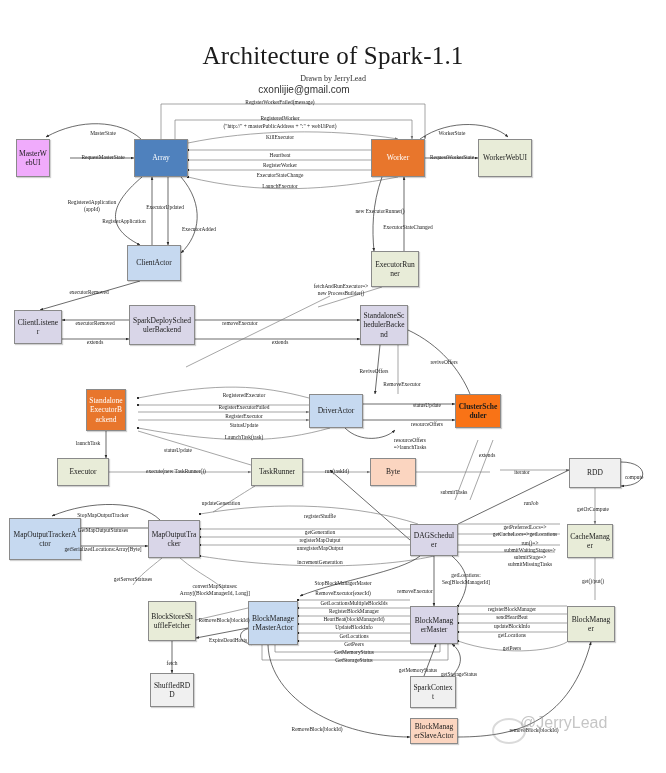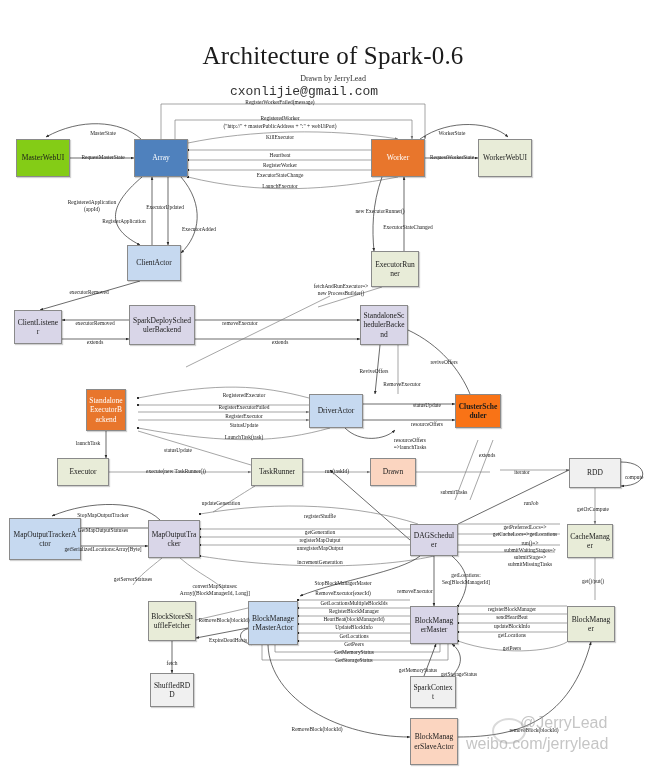--- a/index.html
+++ b/index.html
@@ -3,21 +3,21 @@
 <meta charset="utf-8">
 <style>
   html,body{margin:0;padding:0;background:#ffffff;}
   body{font-family:"Liberation Sans",sans-serif;}
   #page{position:relative;width:666px;height:773px;background:#fff;overflow:hidden;}
   #title{position:absolute;left:0;top:42px;width:666px;text-align:center;
          font-family:"Liberation Serif",serif;font-size:25px;color:#1b1b1b;letter-spacing:.2px;}
   #sub1{position:absolute;left:0;top:74px;width:666px;text-align:center;
         font-family:"Liberation Serif",serif;font-size:8px;color:#333;}
   #sub2{position:absolute;left:0;top:84px;width:608px;text-align:center;
-        font-family:Liberation Mono, monospace;font-size:13px;color:#333;}
+        font-family:Liberation Sans, sans-serif;font-size:10px;color:#333;}
   svg#wires{position:absolute;left:0;top:0;width:666px;height:773px;}
   .node{position:absolute;box-sizing:border-box;border:1px solid #8a8a8a;
         display:flex;align-items:center;justify-content:center;text-align:center;
         font-family:"Liberation Serif",serif;font-size:7.5px;line-height:1.25;
         color:#1a1a1a;padding:2px;word-break:break-word;
         box-shadow:1px 1px 1px rgba(0,0,0,.18);}
   .lbl{position:absolute;font-family:"Liberation Serif",serif;font-size:5.4px;
        color:#1a1a1a;white-space:pre;line-height:1.3;}
   .lbl.c{transform:translateX(-50%);text-align:center;}
   #wm1,#wm2{position:absolute;color:rgba(150,150,150,.55);
@@ -25,21 +25,21 @@
   #wm1{left:520px;top:714px;font-size:16px;}
   #wm2{left:466px;top:735px;font-size:16px;}
   #wmring{position:absolute;left:492px;top:718px;width:30px;height:22px;
         border:2px solid rgba(150,150,150,.35);border-radius:50%;}
 </style>
 </head>
 <body>
 
 <div id="page">
 
-  <div id="title">Architecture of Spark-0.6</div>
+  <div id="title">Architecture of Spark-1.1</div>
   <div id="sub1">Drawn by JerryLead</div>
   <div id="sub2">cxonlijie@gmail.com</div>
 
   <svg id="wires" viewBox="0 0 666 773">
     <defs>
       <marker id="ah" markerWidth="5" markerHeight="5" refX="4.4" refY="2" orient="auto">
         <path d="M0,0 L4.6,2 L0,4 z" fill="#2b2b2b"></path>
       </marker>
       <marker id="ahg" markerWidth="5" markerHeight="5" refX="4.4" refY="2" orient="auto">
         <path d="M0,0 L4.6,2 L0,4 z" fill="#707070"></path>
@@ -164,47 +164,47 @@
 
       <path d="M424,676 L436,644" stroke="#2b2b2b" marker-end="url(#ah)"></path>
       <path d="M452,676 C466,662 460,650 452,644" stroke="#2b2b2b" marker-end="url(#ah)"></path>
 
       <path d="M268,645 C270,700 340,737 410,737" stroke="#2b2b2b" marker-end="url(#ah)"></path>
       <path d="M458,737 C520,737 570,720 591,642" stroke="#2b2b2b" marker-end="url(#ah)"></path>
     </g>
   </svg>
 
   <div id="nodes-layer">
-      <div class="node" style="left: 16px; top: 139px; width: 54px; height: 38px; background: #84cc16; color: rgb(26, 26, 26);">MasterWebUI</div>
+      <div class="node" style="left: 16px; top: 139px; width: 34px; height: 38px; background: #f0abfc; color: rgb(26, 26, 26);">MasterWebUI</div>
       <div class="node" style="left: 134px; top: 139px; width: 54px; height: 38px; background: rgb(79, 129, 189); color: rgb(255, 255, 255);">Array</div>
       <div class="node" style="left: 371px; top: 139px; width: 54px; height: 38px; background: rgb(232, 118, 44); color: rgb(255, 255, 255);">Worker</div>
       <div class="node" style="left: 478px; top: 139px; width: 54px; height: 38px; background: rgb(232, 236, 216); color: rgb(26, 26, 26);">WorkerWebUI</div>
       <div class="node" style="left: 127px; top: 245px; width: 54px; height: 36px; background: rgb(198, 217, 240); color: rgb(26, 26, 26);">ClientActor</div>
       <div class="node" style="left: 371px; top: 251px; width: 48px; height: 36px; background: rgb(232, 236, 216); color: rgb(26, 26, 26);">ExecutorRunner</div>
       <div class="node" style="left: 14px; top: 310px; width: 48px; height: 34px; background: rgb(217, 214, 232); color: rgb(26, 26, 26);">ClientListener</div>
       <div class="node" style="left: 129px; top: 305px; width: 66px; height: 40px; background: rgb(217, 214, 232); color: rgb(26, 26, 26);">SparkDeploySchedulerBackend</div>
       <div class="node" style="left: 360px; top: 305px; width: 48px; height: 40px; background: rgb(217, 214, 232); color: rgb(26, 26, 26);">StandaloneSchedulerBackend</div>
       <div class="node" style="left: 86px; top: 389px; width: 40px; height: 42px; background: rgb(232, 118, 44); color: rgb(255, 255, 255);">StandaloneExecutorBackend</div>
       <div class="node" style="left: 309px; top: 394px; width: 54px; height: 34px; background: rgb(198, 217, 240); color: rgb(26, 26, 26);">DriverActor</div>
       <div class="node" style="left: 455px; top: 394px; width: 46px; height: 34px; background: #f97316; color: rgb(26, 26, 26); font-weight: bold;">ClusterScheduler</div>
       <div class="node" style="left: 57px; top: 458px; width: 52px; height: 28px; background: rgb(232, 236, 216); color: rgb(26, 26, 26);">Executor</div>
       <div class="node" style="left: 251px; top: 458px; width: 52px; height: 28px; background: rgb(232, 236, 216); color: rgb(26, 26, 26);">TaskRunner</div>
-      <div class="node" style="left: 370px; top: 458px; width: 46px; height: 28px; background: rgb(251, 213, 192); color: rgb(26, 26, 26);">Drawn</div>
+      <div class="node" style="left: 370px; top: 458px; width: 46px; height: 28px; background: rgb(251, 213, 192); color: rgb(26, 26, 26);">Byte</div>
       <div class="node" style="left: 569px; top: 458px; width: 52px; height: 30px; background: rgb(240, 240, 240); color: rgb(26, 26, 26);">RDD</div>
       <div class="node" style="left: 9px; top: 518px; width: 72px; height: 42px; background: rgb(198, 217, 240); color: rgb(26, 26, 26);">MapOutputTrackerActor</div>
       <div class="node" style="left: 148px; top: 520px; width: 52px; height: 38px; background: rgb(217, 214, 232); color: rgb(26, 26, 26);">MapOutputTracker</div>
       <div class="node" style="left: 410px; top: 524px; width: 48px; height: 32px; background: rgb(217, 214, 232); color: rgb(26, 26, 26);">DAGScheduler</div>
       <div class="node" style="left: 567px; top: 524px; width: 46px; height: 34px; background: rgb(232, 236, 216); color: rgb(26, 26, 26);">CacheManager</div>
       <div class="node" style="left: 148px; top: 601px; width: 48px; height: 40px; background: rgb(232, 236, 216); color: rgb(26, 26, 26);">BlockStoreShuffleFetcher</div>
       <div class="node" style="left: 248px; top: 601px; width: 50px; height: 44px; background: rgb(198, 217, 240); color: rgb(26, 26, 26);">BlockManagerMasterActor</div>
       <div class="node" style="left: 410px; top: 606px; width: 48px; height: 38px; background: rgb(217, 214, 232); color: rgb(26, 26, 26);">BlockManagerMaster</div>
       <div class="node" style="left: 567px; top: 606px; width: 48px; height: 36px; background: rgb(232, 236, 216); color: rgb(26, 26, 26);">BlockManager</div>
       <div class="node" style="left: 150px; top: 673px; width: 44px; height: 34px; background: rgb(240, 240, 240); color: rgb(26, 26, 26);">ShuffledRDD</div>
       <div class="node" style="left: 410px; top: 676px; width: 46px; height: 32px; background: rgb(240, 240, 240); color: rgb(26, 26, 26);">SparkContext</div>
-      <div class="node" style="left: 410px; top: 718px; width: 48px; height: 47px; background: rgb(251, 213, 192); color: rgb(26, 26, 26);">BlockManagerSlaveActor</div>
+      <div class="node" style="left: 410px; top: 718px; width: 48px; height: 26px; background: rgb(251, 213, 192); color: rgb(26, 26, 26);">BlockManagerSlaveActor</div>
     </div>
   <div id="labels-layer">
       <div class="lbl c" style="left: 280px; top: 99px;">RegisterWorkerFailed(message)</div>
       <div class="lbl c" style="left: 280px; top: 115px;">RegisteredWorker</div>
       <div class="lbl c" style="left: 280px; top: 123px;">("http://" + masterPublicAddress + ":" + webUiPort)</div>
       <div class="lbl c" style="left: 280px; top: 134px;">KillExecutor</div>
       <div class="lbl c" style="left: 103px; top: 130px;">MasterState</div>
       <div class="lbl c" style="left: 103px; top: 154px;">RequestMasterState</div>
       <div class="lbl c" style="left: 280px; top: 152px;">Heartbeat</div>
       <div class="lbl c" style="left: 280px; top: 162px;">RegisterWorker</div>
@@ -289,14 +289,13 @@
       <div class="lbl c" style="left: 512px; top: 632px;">getLocations</div>
       <div class="lbl c" style="left: 512px; top: 645px;">getPeers</div>
       <div class="lbl c" style="left: 418px; top: 667px;">getMemoryStatus</div>
       <div class="lbl c" style="left: 459px; top: 671px;">getStorageStatus</div>
       <div class="lbl c" style="left: 317px; top: 726px;">RemoveBlock(blockId)</div>
       <div class="lbl c" style="left: 534px; top: 727px;">removeBlock(blockId)</div>
     </div>
 
   <div id="wmring"></div>
   <div id="wm1">@JerryLead</div>
-  <div id="wm2">weibo.com/jerrylead</div>
 </div>
 
 </body></html>

